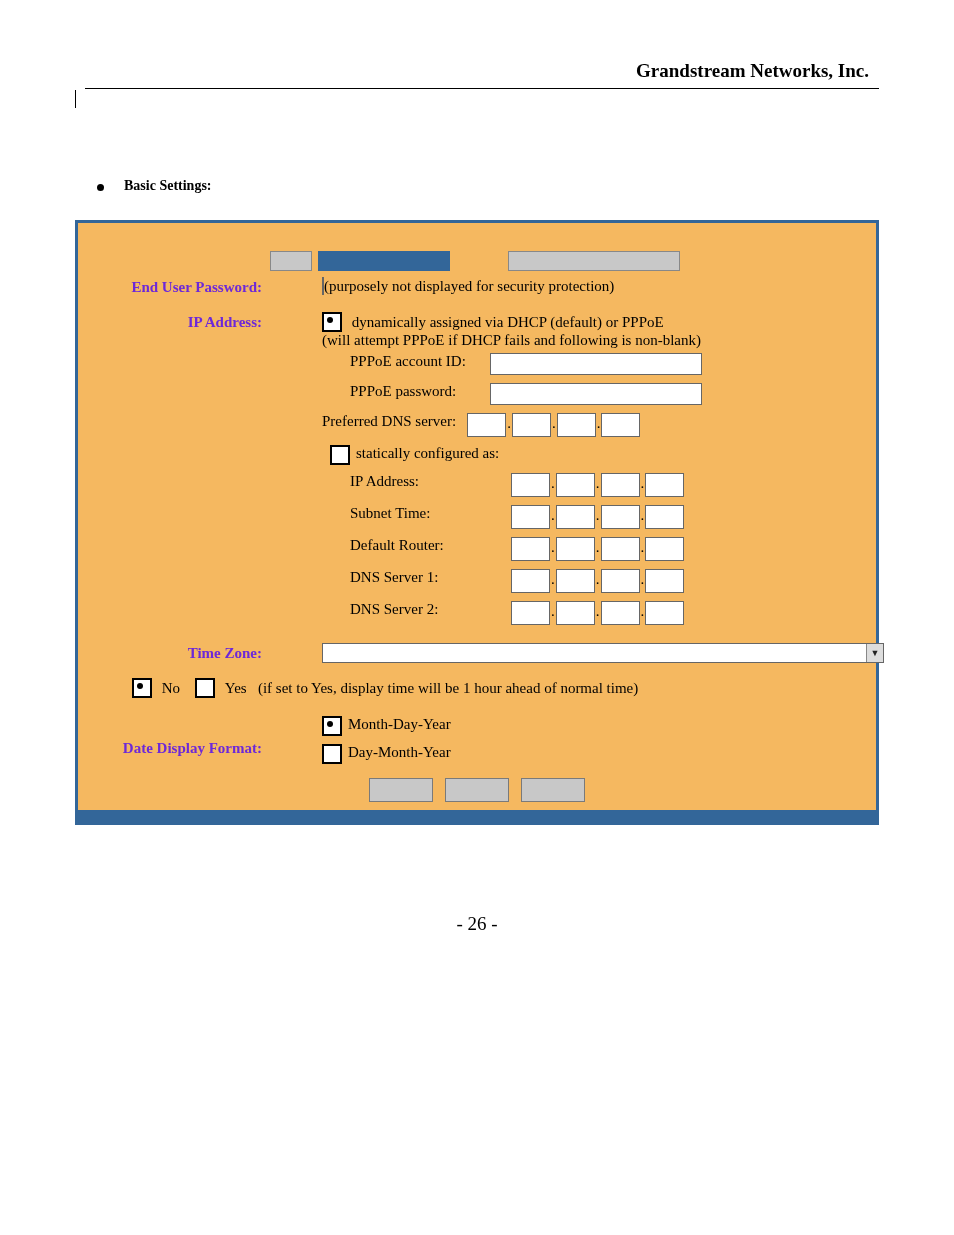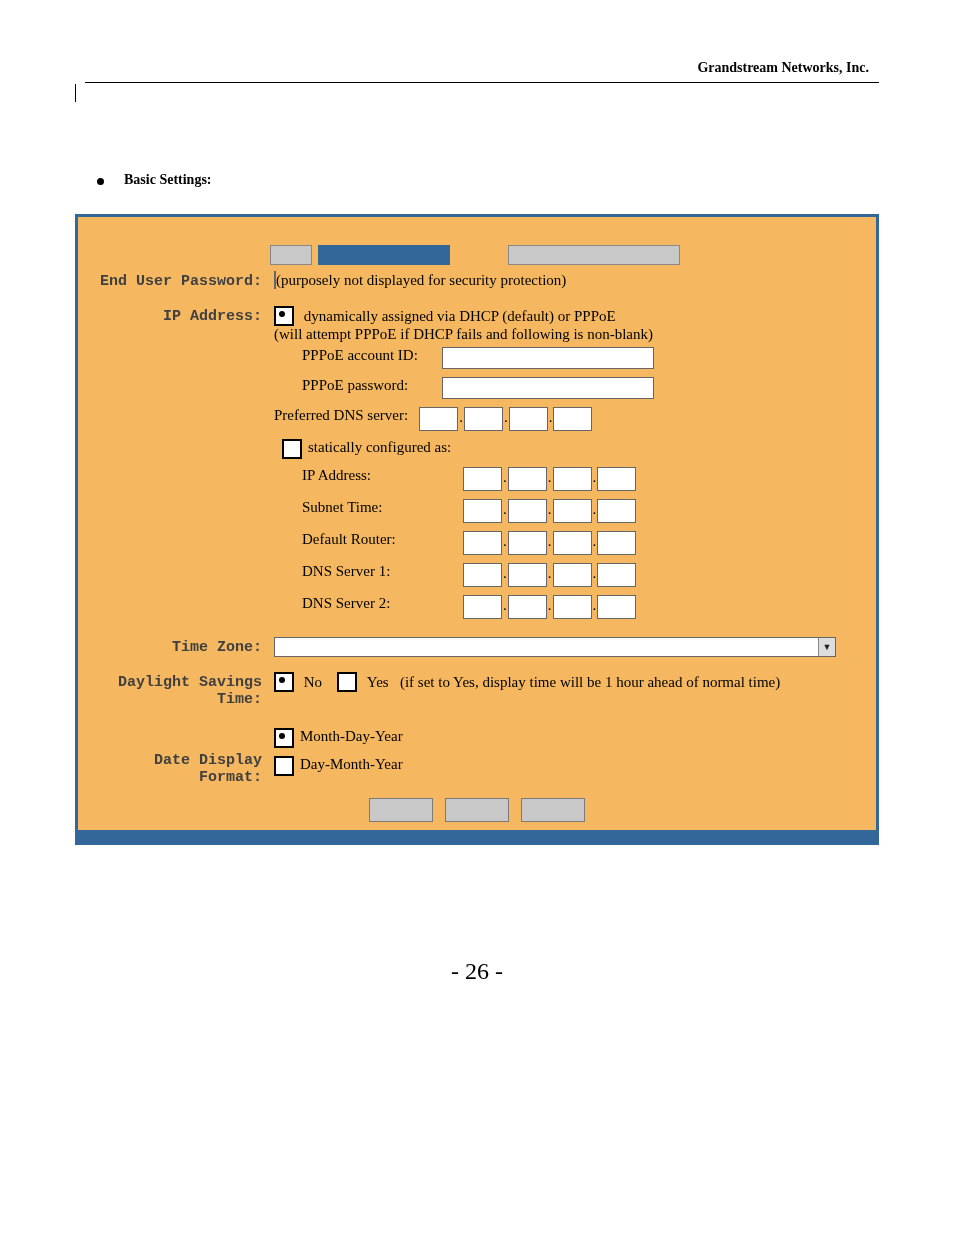--- a/index.html
+++ b/index.html
@@ -9,21 +9,21 @@
     font-family: "Times New Roman", Times, serif;
     width: 954px;
   }
   .page {
     padding: 60px 75px 40px 75px;
     position: relative;
   }
   .company {
     text-align: right;
     font-weight: bold;
-    font-size: 14px;
+    font-size: 19px;
     margin-bottom: 6px;
     padding-right: 10px;
   }
   .hr-top {
     border: none;
     border-top: 1px solid #000;
     margin: 0 0 0 10px;
   }
   .cursor-mark {
     display: inline-block;
@@ -67,30 +67,30 @@
     display: flex;
     align-items: flex-start;
     border-bottom: 2px solid #f5b860;
   }
   .row.no-border { border-bottom: none; }
   .label-col {
     width: 180px;
     min-width: 180px;
     text-align: right;
     padding: 8px 6px 8px 4px;
-    color: #404040;
+    color: #6d28d9;
     font-weight: bold;
     font-size: 15px;
-    font-family: Liberation Mono, monospace;
   }
   .val-col {
     flex: 1;
     padding: 6px 8px 6px 6px;
     font-size: 15px;
     color: #000;
+    margin-left: 48px;
   }
   .txt-input {
     border: 1px solid #666;
     background: #fff;
     height: 20px;
     width: 210px;
     vertical-align: middle;
   }
   .ip-oct {
     border: 1px solid #666;
@@ -164,22 +164,22 @@
     background: #c8c8c8;
     border: 1px solid #7a7a7a;
     margin: 0 4px;
   }
   .blue-strip {
     height: 12px;
     background: #336699;
   }
   .page-num {
     text-align: center;
-    font-size: 24px;
-    margin-top: 113px;
+    font-size: 19px;
+    margin-top: 88px;
   }
   .justify { text-align: justify; text-justify: inter-word; }
 </style>
 </head>
 <body>
 
 <div class="page">
   <div class="company">Grandstream Networks, Inc.</div>
   <hr class="hr-top">
   <span class="cursor-mark"></span>
@@ -266,21 +266,20 @@
     <div class="row">
       <div class="label-col">Time Zone:</div>
       <div class="val-col">
         <span class="select-box">
           <span class="arrow">▼</span>
         </span>
       </div>
     </div>
 
     <div class="row">
-      <div class="label-col">Daylight Savings Time:</div>
       <div class="val-col">
         <span class="radio-box checked"></span>
         <span class="inline-text">No</span>
         &nbsp;&nbsp;
         <span class="radio-box"></span>
         <span class="inline-text">Yes</span>
         &nbsp;
         <span class="inline-text">(if set to Yes, display time will be 1 hour ahead of normal time)</span>
       </div>
     </div>

